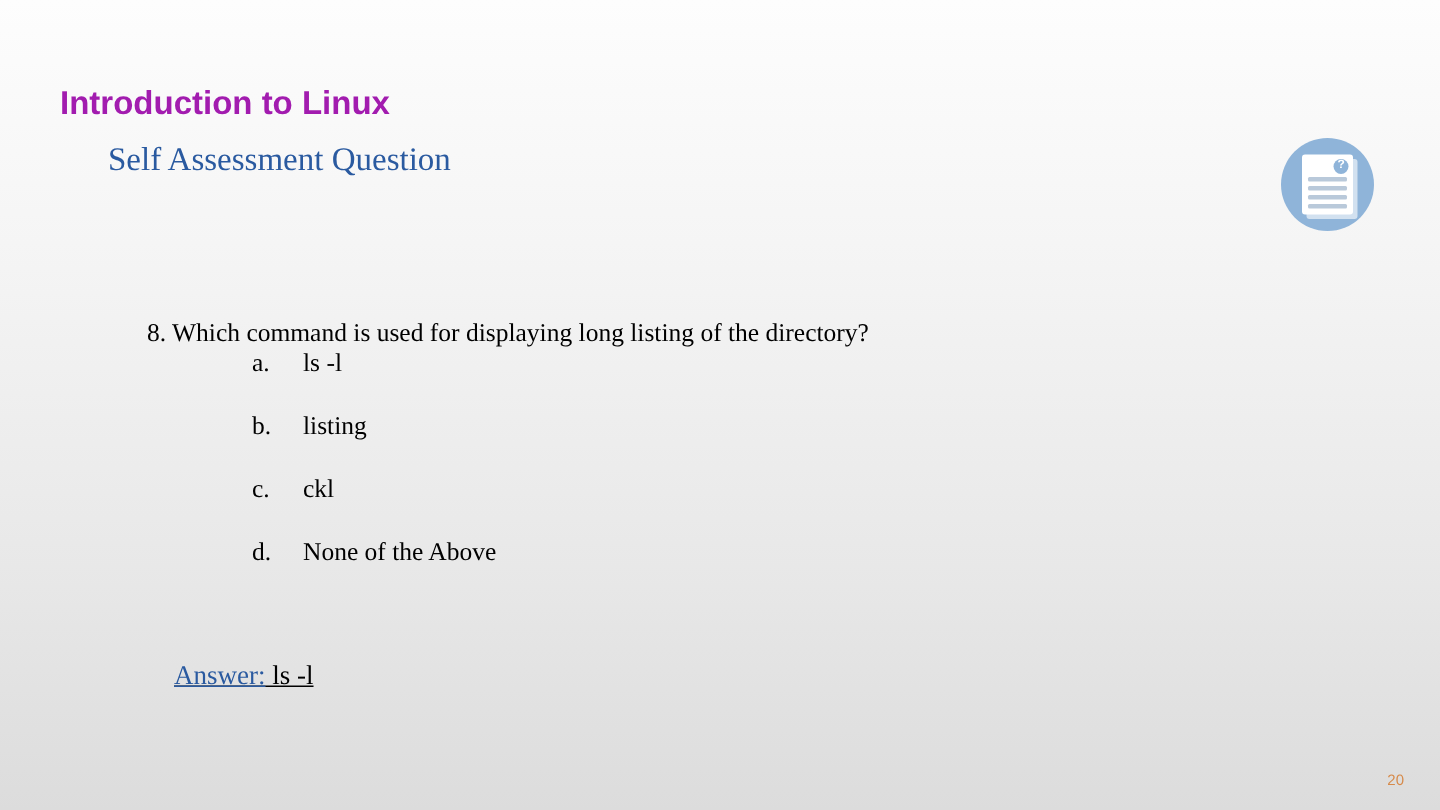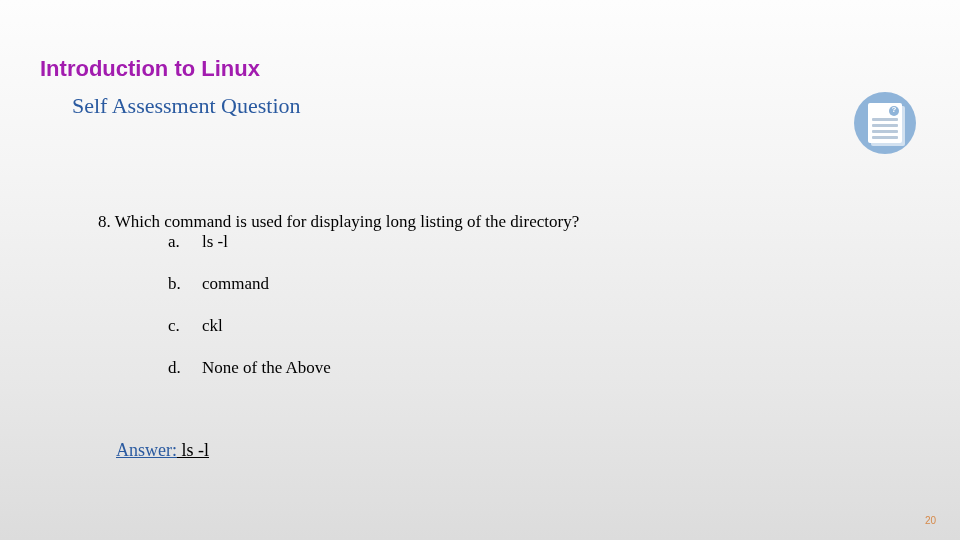--- a/index.html
+++ b/index.html
@@ -133,21 +133,21 @@
 
 <div class="question">8. Which command is used for displaying long listing of the directory?</div>
 
 <div class="options">
   <div class="opt">
     <span class="opt-letter">a.</span>
     <span>ls -l</span>
   </div>
   <div class="opt">
     <span class="opt-letter">b.</span>
-    <span>command</span>
+    <span>listing</span>
   </div>
   <div class="opt">
     <span class="opt-letter">c.</span>
     <span>ckl</span>
   </div>
   <div class="opt">
     <span class="opt-letter">d.</span>
     <span>None of the Above</span>
   </div>
 </div>

